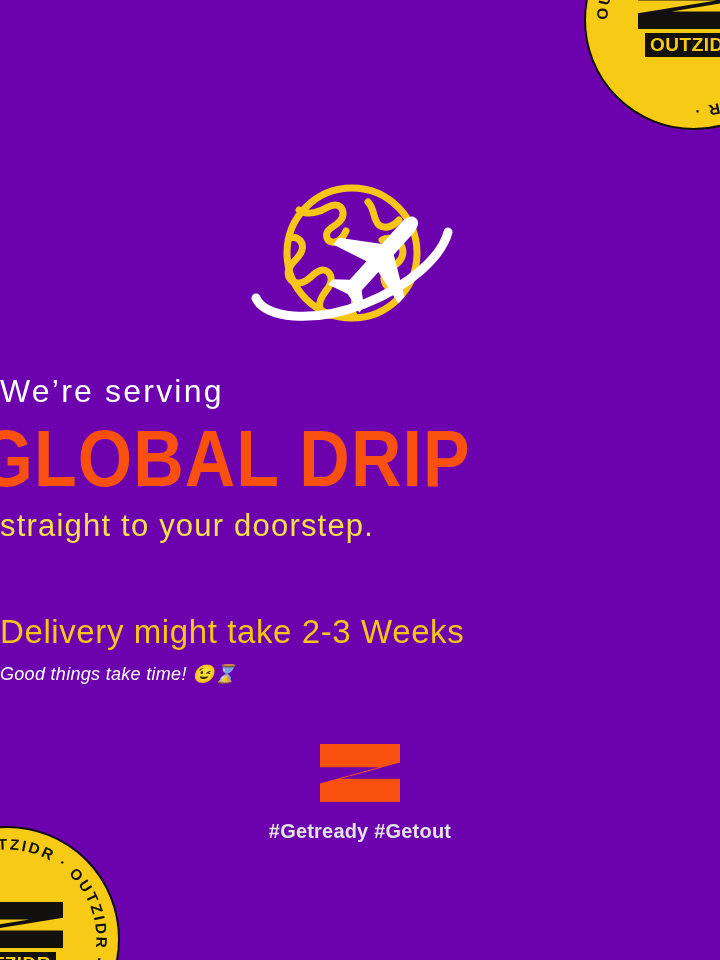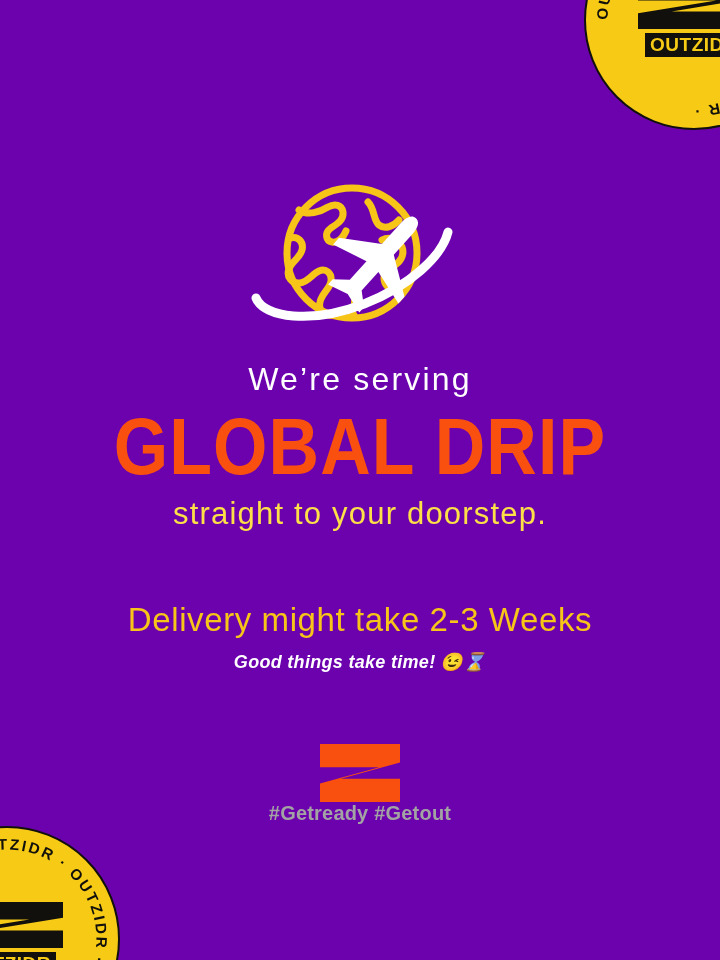--- a/index.html
+++ b/index.html
@@ -88,22 +88,21 @@
     display: flex;
     justify-content: center;
   }
   .hero-icon svg { display: block; }
 
   
   .copy {
     position: absolute;
     left: 0;
     right: 0;
-    top: 362px;
-    text-align: center;
+    top: 374px;
   }
   .line-serving {
     color: #ffffff;
     font-size: 32px;
     font-weight: 400;
     letter-spacing: 2.2px;
     line-height: 1.12;
   }
   .line-global {
     color: #F9500F;
@@ -127,21 +126,21 @@
     color: #F7C518;
     font-size: 33px;
     font-weight: normal;
     letter-spacing: 0.6px;
     line-height: 1.1;
     margin-top: 71px;
   }
   .line-goodthings {
     color: #ffffff;
     font-size: 18px;
-    font-weight: bold;
+    font-weight: normal;
     font-style: italic;
     letter-spacing: 0.3px;
     line-height: 1.1;
     margin-top: 14px;
   }
 
   
   .footer {
     position: absolute;
     left: 0;
@@ -151,21 +150,22 @@
     flex-direction: column;
     align-items: center;
   }
   .brand-z {
     width: 80px;
     height: 58px;
     background: #F9500F;
     clip-path: polygon(0 0, 100% 0, 100% 32%, 26% 60%, 100% 60%, 100% 100%, 0 100%, 0 68%, 74% 40%, 0 40%);
   }
   .hashtags {
-    color: #a3a3a3;
+    margin-top: 18px;
+    color: #e5e5e5;
     font-size: 20px;
     font-weight: bold;
     letter-spacing: 0.2px;
   }
 </style>
 </head>
 <body>
 
 <div id="poster">
 

